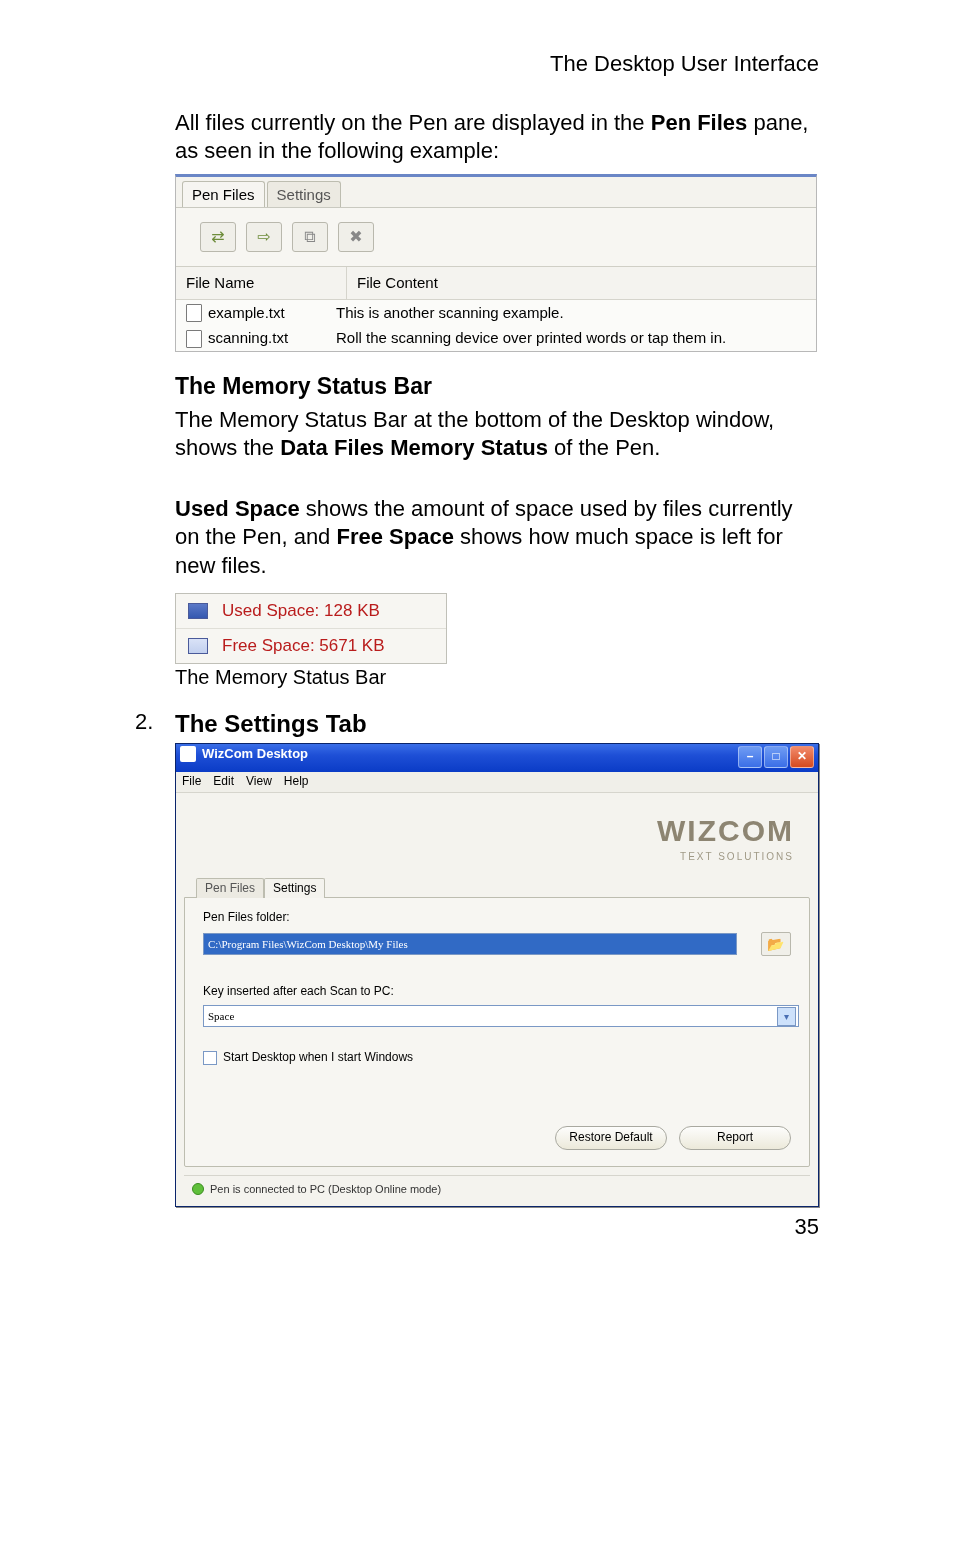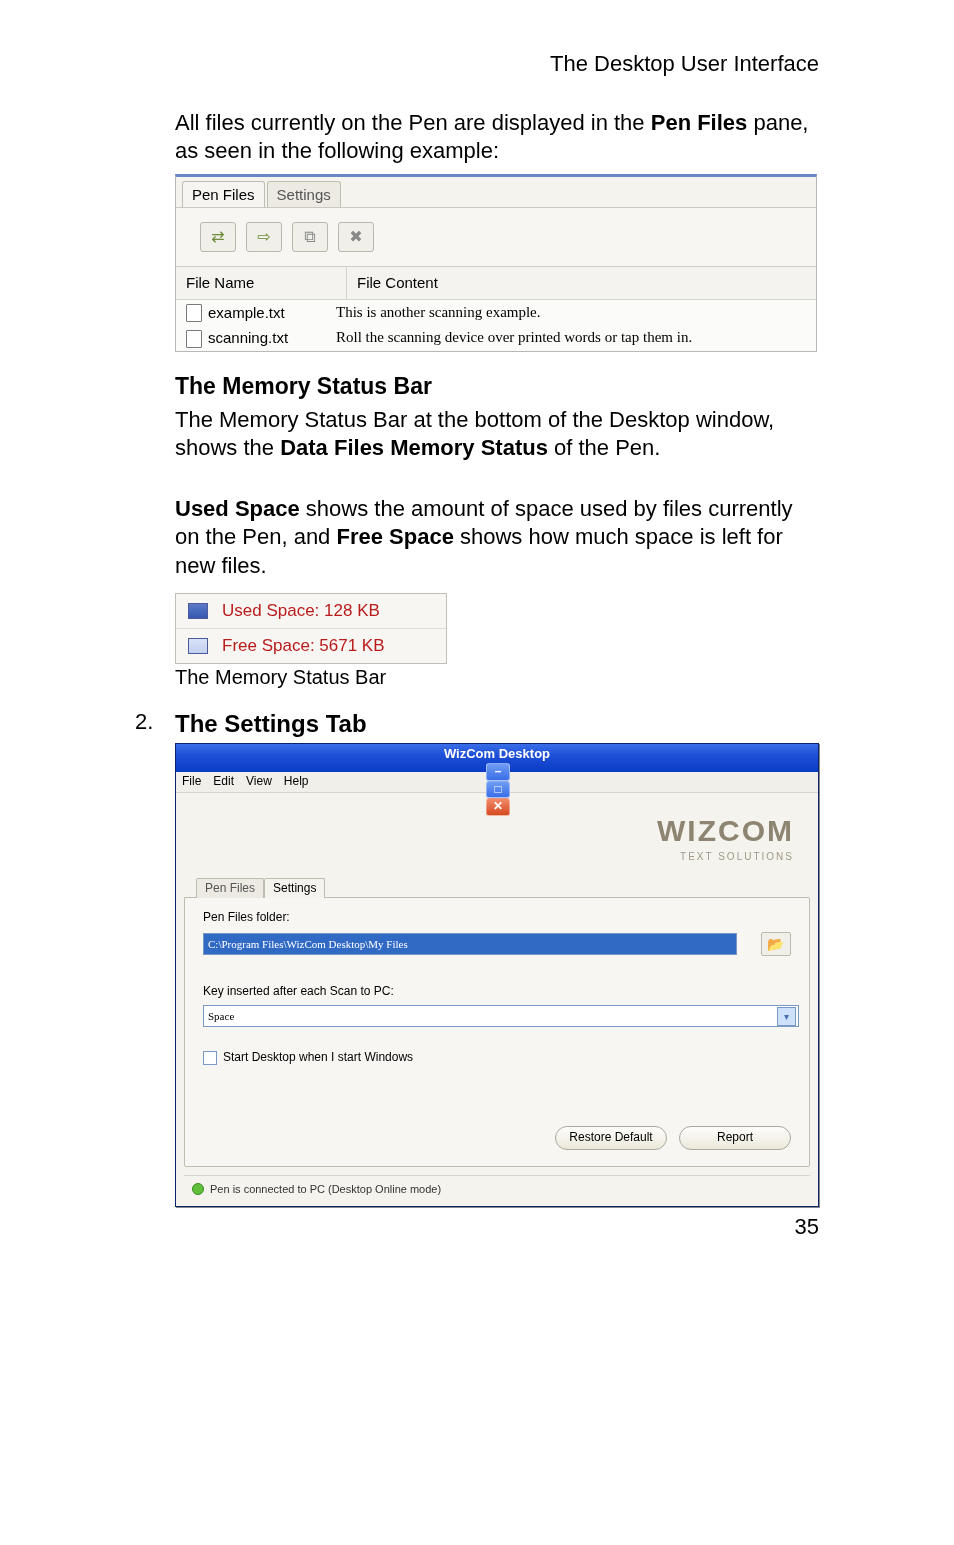--- a/index.html
+++ b/index.html
@@ -109,21 +109,21 @@
     border-right: 1px solid #d5d4cc;
   }
   .pf-th.name { width: 150px; }
   .pf-th.content { flex: 1; border-right: none; }
   .pf-row {
     display: flex;
     font-size: 15px;
     padding: 3px 10px;
   }
   .pf-cell.name { width: 150px; display:flex; align-items:flex-end; gap:6px; }
-  .pf-cell.content { flex: 1; font-family: Liberation Serif, serif; }
+  .pf-cell.content { flex: 1; }
   .file-icon {
     width: 14px;
     height: 16px;
     border: 1px solid #7a7a7a;
     border-radius: 1px;
     display: inline-block;
     position: relative;
     background: #fff;
   }
 
@@ -160,26 +160,25 @@
     margin-left: 40px;
     width: 642px;
     border: 1px solid #0a246a;
     font-family: Tahoma, Arial, sans-serif;
     box-shadow: 1px 1px 0 #888;
   }
   .winxp-titlebar {
     background: linear-gradient(#3a6ee7,#1e4fd6 40%,#0a3bc6);
     color: #fff;
     display: flex;
-    align-items: center;
+    align-items: flex-start;
     padding: 2px 4px;
     height: 24px;
     font-size: 13px;
     font-weight: bold;
-    flex-direction: column;
   }
   .winxp-titlebar .title-icon {
     width: 16px;
     height: 16px;
     background: #fff;
     border-radius: 2px;
     margin-right: 6px;
     display:inline-block;
   }
   .winxp-titlebar .spacer { flex: 1; }

